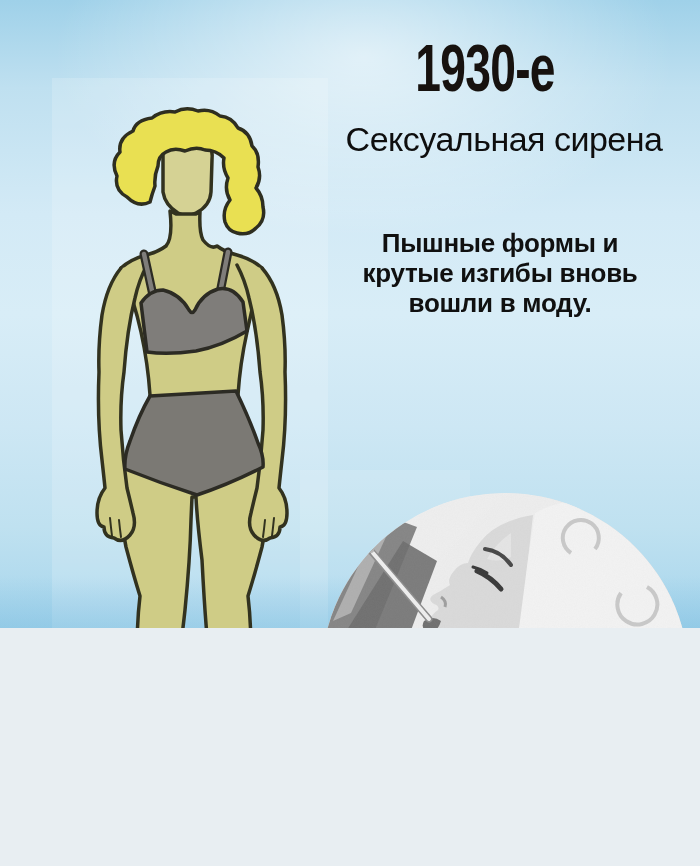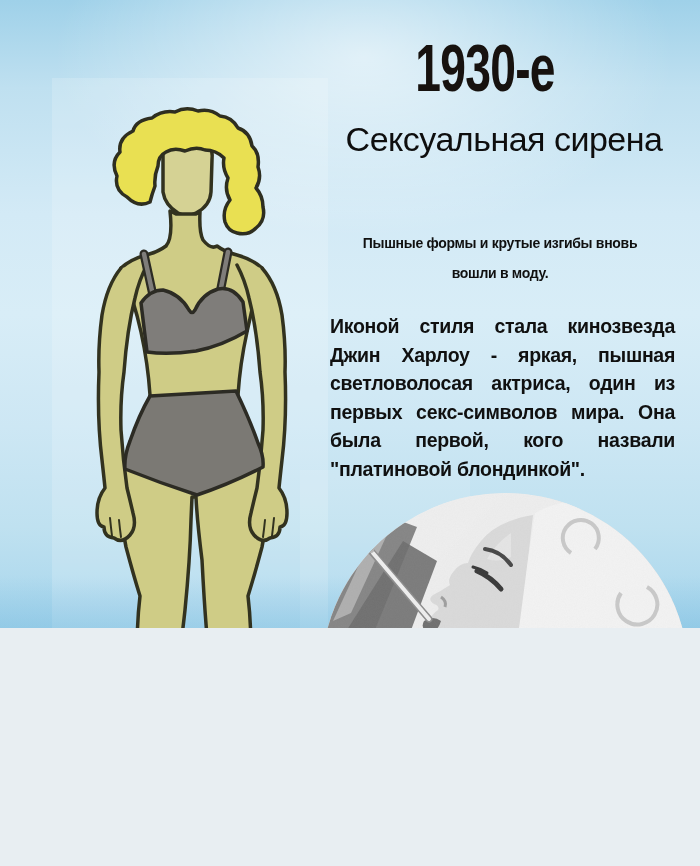--- a/index.html
+++ b/index.html
@@ -23,21 +23,21 @@
     left:300px;top:30px;width:370px;margin:0;text-align:center;
     font-size:66px;font-weight:900;letter-spacing:-1px;color:#17120f;
     transform:scaleX(.70);transform-origin:50% 50%;
   }
   .subtitle{
     left:330px;top:116px;width:340px;margin:4px;text-align:center;
     font-size:34px;line-height:38px;font-weight:400;color:#0e0e0e;letter-spacing:-.5px;
   }
   .intro{
     left:340px;top:228px;width:320px;margin:0;text-align:center;
-    font-size:14px;line-height:30px;font-weight:700;color:#101010;letter-spacing:-.3px;
+    font-size:26px;line-height:30px;font-weight:700;color:#101010;letter-spacing:-.3px;
   }
   .desc{
     left:330px;top:312px;width:345px;margin:0;text-align:justify;
     font-size:19.5px;line-height:28.5px;font-weight:700;color:#101010;letter-spacing:-.3px;
   }
 </style>
 </head>
 <body>
 
 <div class="page">
@@ -109,21 +109,20 @@
            Q 233,286 243,302 L 247,331 Q 222,346 196,351 Q 168,355 147,352 Z"></path>
 
       <path fill="#7b7974" stroke="#2c2b24" d="M 150,396 L 236,391 Q 250,420 258,443 Q 264,456 263,467
            Q 230,484 197,495 Q 160,483 125,469 Q 124,456 130,441 Q 139,415 150,396 Z"></path>
     </g>
   </svg>
 
   <h1 class="txt title">1930-е</h1>
   <h2 class="txt subtitle">Сексуальная сирена</h2>
   <p class="txt intro">Пышные формы и крутые изгибы вновь вошли в моду.</p>
-  <p class="txt desc">Иконой стиля стала кинозвезда Джин Харлоу - яркая, пышная светловолосая актриса, один из первых секс-символов мира. Она была первой, кого назвали "платиновой блондинкой".</p>
 
   <svg class="photo-svg" viewBox="0 0 368 368" aria-hidden="true">
     <defs>
       <clipPath id="pc">
           <circle cx="184" cy="184" r="184"></circle>
         </clipPath>
       <linearGradient id="pbg" x1="0" y1="0" x2="1" y2="1">
         <stop offset="0" stop-color="#f5f5f5"></stop>
           <stop offset="1" stop-color="#bfbfbf"></stop>
       </linearGradient>

